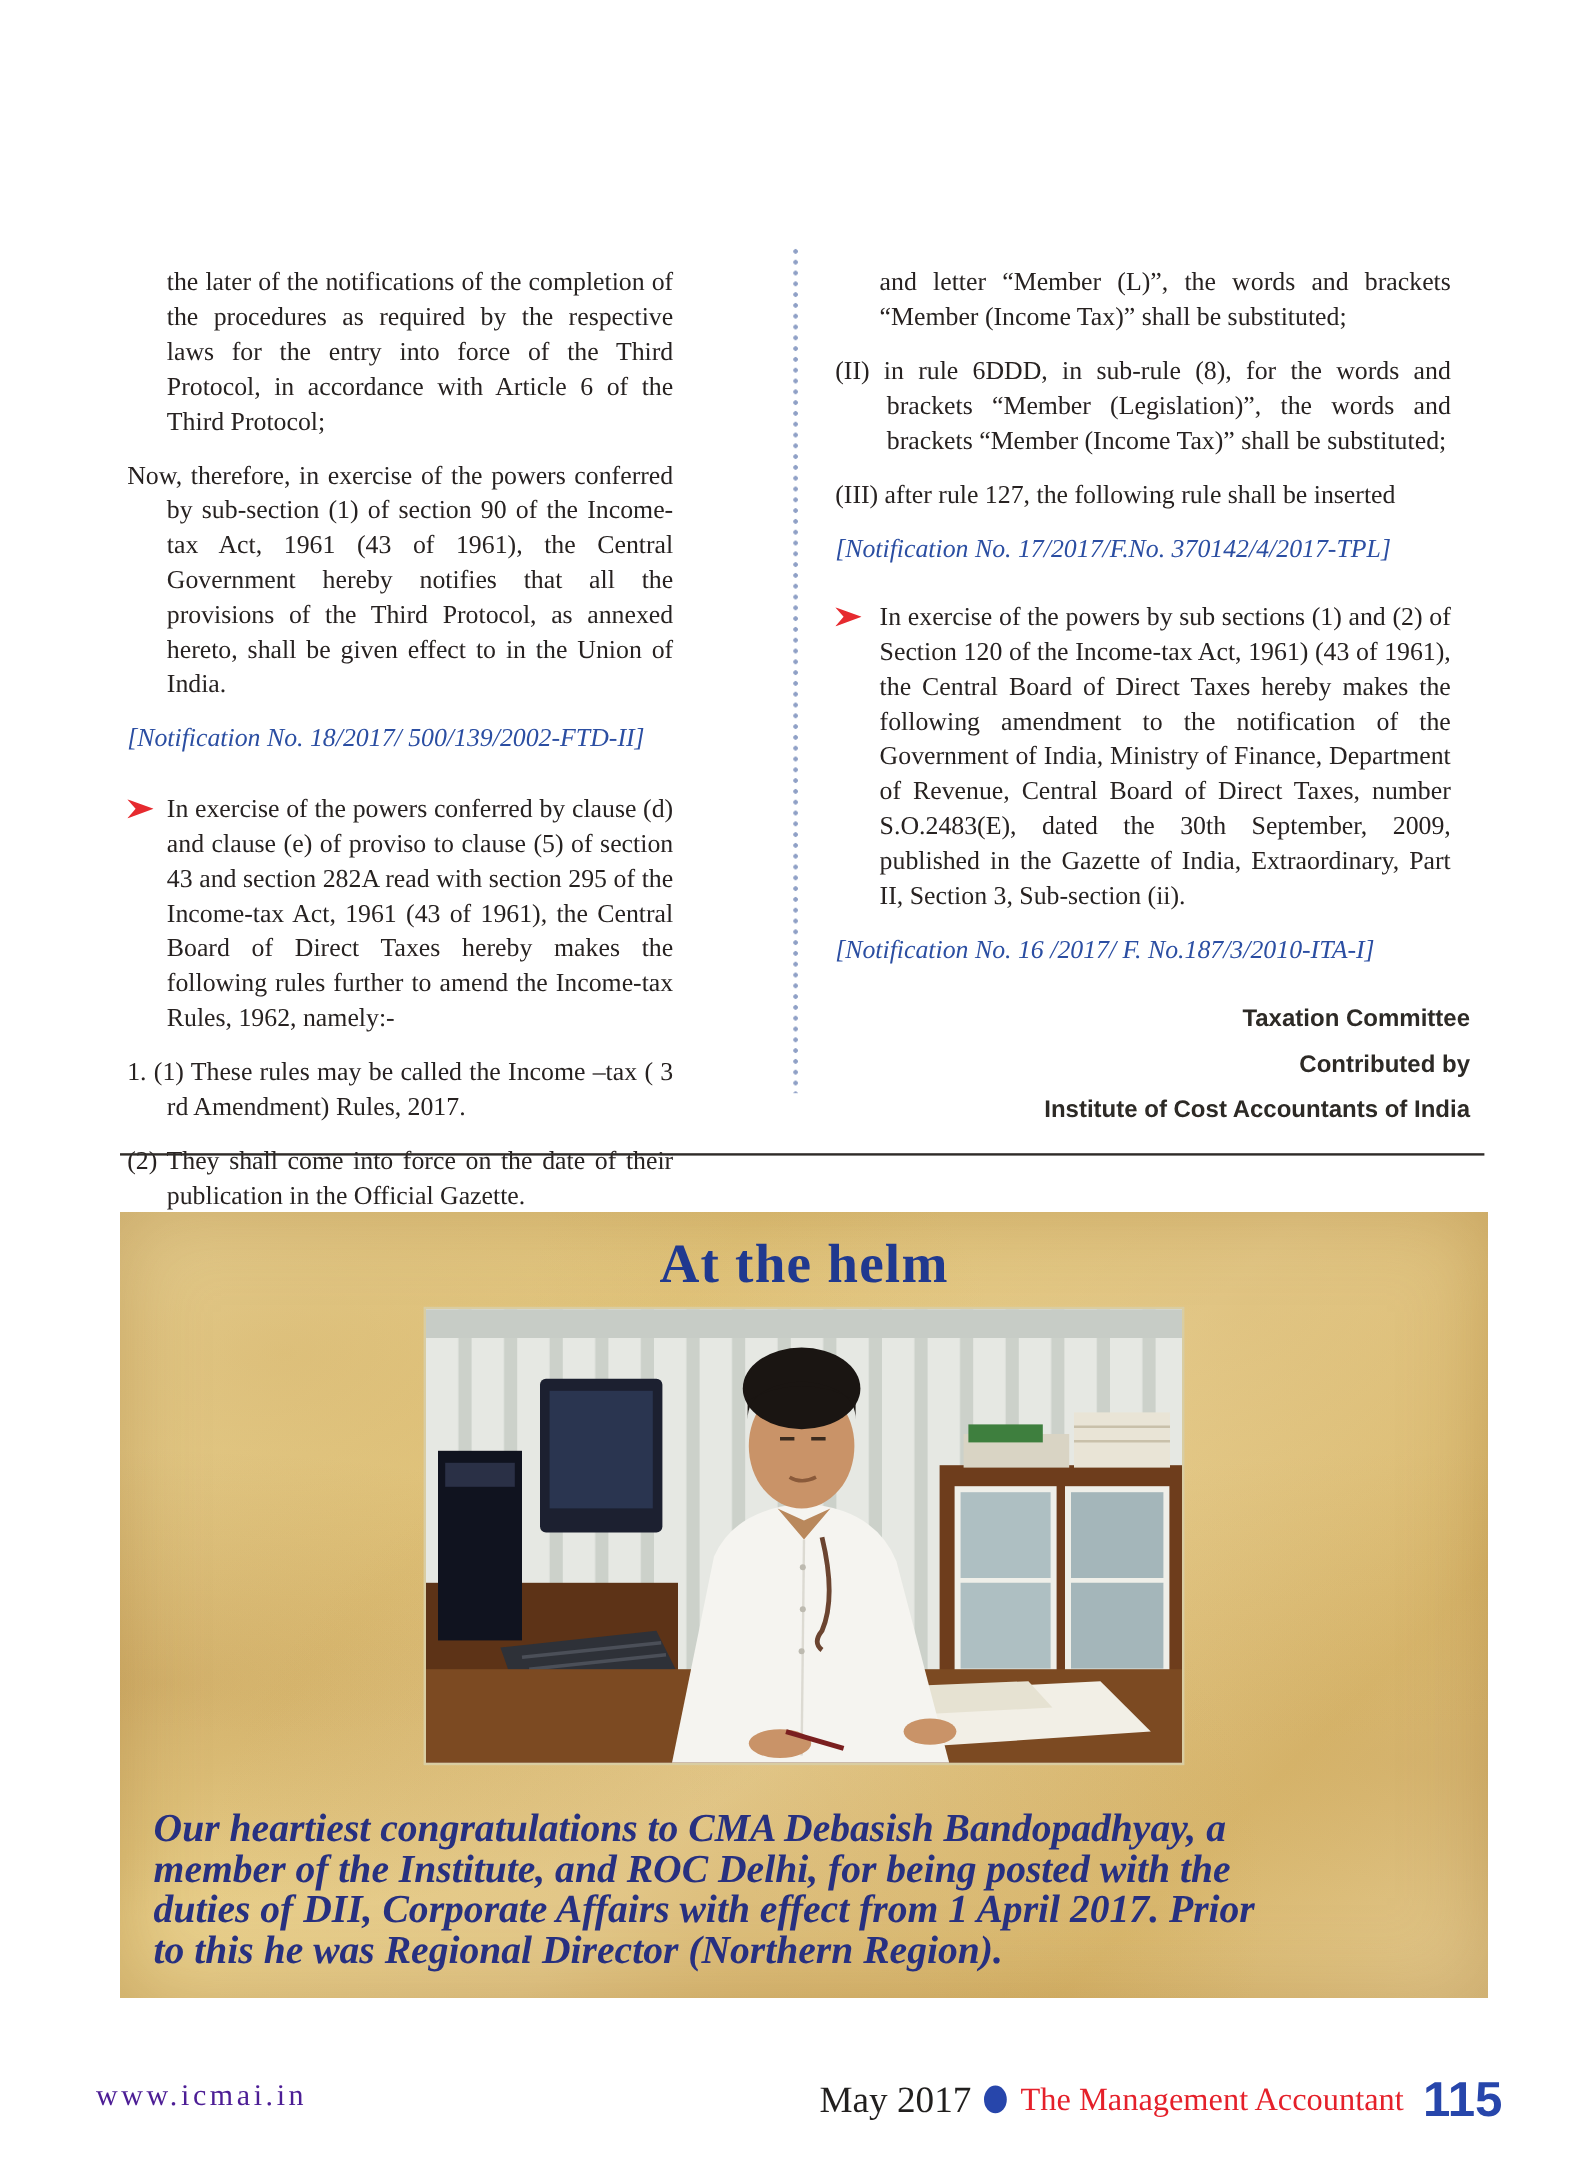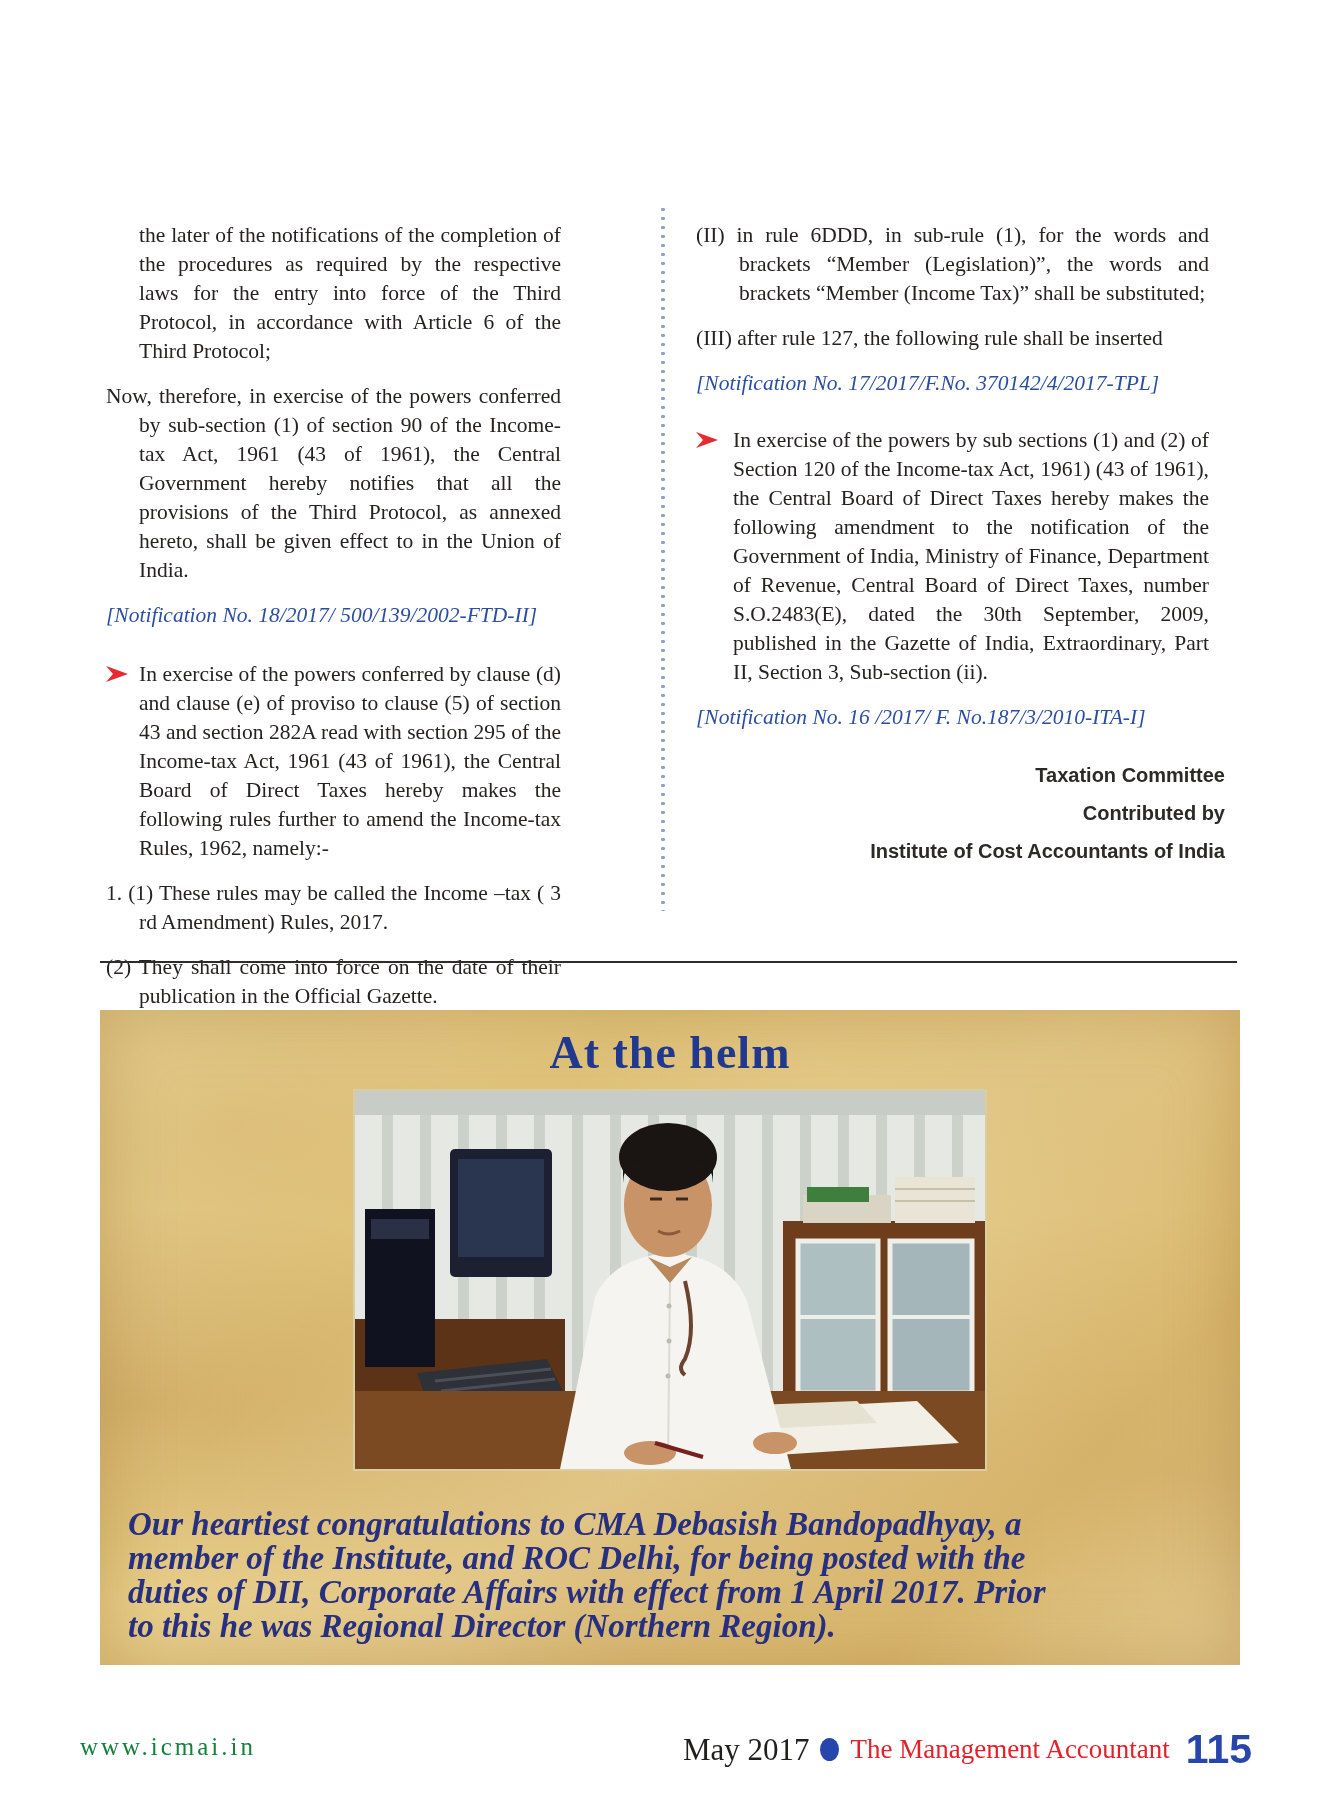--- a/index.html
+++ b/index.html
@@ -36,21 +36,21 @@
       radial-gradient(ellipse at 3% 60%, rgba(160,105,35,0.28), transparent 35%),
       linear-gradient(135deg,#ecd9a0 0%,#e6cc85 30%,#ecd59a 55%,#dfc077 80%,#e8d097 100%);
     box-shadow:inset 0 0 70px rgba(150,100,30,0.35);}
   .helm-title{margin:16px 0 0 0;text-align:center;font-size:46px;font-weight:bold;
               color:#20398f;letter-spacing:1px;}
   .photo{width:630px;height:378px;margin:12px auto 0 auto;box-shadow:0 0 0 2px #d9cda2;background:#e7e9e6;}
   .photo svg{display:block;}
   .congrats{margin:38px 0 0 28px;width:940px;font-size:33px;line-height:34px;
             font-weight:bold;font-style:italic;color:#273080;}
   
-  .footer-site{position:absolute;left:80px;top:1733px;font-size:25px;letter-spacing:3px;color:#15803d;}
+  .footer-site{position:absolute;left:80px;top:1733px;font-size:25px;letter-spacing:3px;color:#4c1d95;}
   .footer-right{position:absolute;right:72px;top:1726px;display:flex;align-items:center;}
   .footer-issue{font-size:31px;color:#211f1e;}
   .footer-dot{width:19px;height:23px;border-radius:50%;background:#2746ab;margin:0 11px;}
   .footer-mag{font-size:27px;color:#e5202a;}
   .footer-page{font-size:41px;font-weight:bold;color:#2746ab;margin-left:16px;
                font-family:"Liberation Sans",sans-serif;}
 </style>
 </head>
 <body>
 
@@ -70,21 +70,22 @@
       </p>
       <p class="hang">1. (1) These rules may be called the Income –tax ( 3 rd Amendment) Rules, 2017.</p>
       <p class="hang">(2) They shall come into force on the date of their publication in the Official Gazette.</p>
       <p class="hang">2. In the Income-tax Rules, 1962,-</p>
       <p class="hang">(I) in rule 6DDB, in sub-rule (1), for the word, brackets</p>
     </div>
 
     <div class="divider"></div>
 
     <div class="col right">
-      <p class="hang-r">(II) in rule 6DDD, in sub-rule (1), for the words and brackets “Member (Legislation)”, the words and brackets “Member (Income Tax)” shall be substituted;</p>
+      <p class="indent-all-r">and letter “Member (L)”, the words and brackets “Member (Income Tax)” shall be substituted;</p>
+      <p class="hang-r">(II) in rule 6DDD, in sub-rule (8), for the words and brackets “Member (Legislation)”, the words and brackets “Member (Income Tax)” shall be substituted;</p>
       <p>(III) after rule 127, the following rule shall be inserted</p>
       <p class="notif">[Notification No. 17/2017/F.No. 370142/4/2017-TPL]</p>
       <p class="bullet-r">
         <span class="arrow-icon">
           <svg width="22" height="16" viewBox="0 0 22 16">
               <path d="M0 0 L22 8 L0 16 L7 8 Z" fill="#e62a2f"></path>
             </svg>
         </span><span>In exercise of the powers by sub sections (1) and (2) of Section 120 of the Income-tax Act, 1961) (43 of 1961), the Central Board of Direct Taxes hereby makes the following amendment to the notification of the Government of India, Ministry of Finance, Department of Revenue, Central Board of Direct Taxes, number S.O.2483(E), dated the 30th September, 2009, published in the Gazette of India, Extraordinary, Part II, Section 3, Sub-section (ii).</span>
       </p>
       <p class="notif">[Notification No. 16 /2017/ F. No.187/3/2010-ITA-I]</p>

